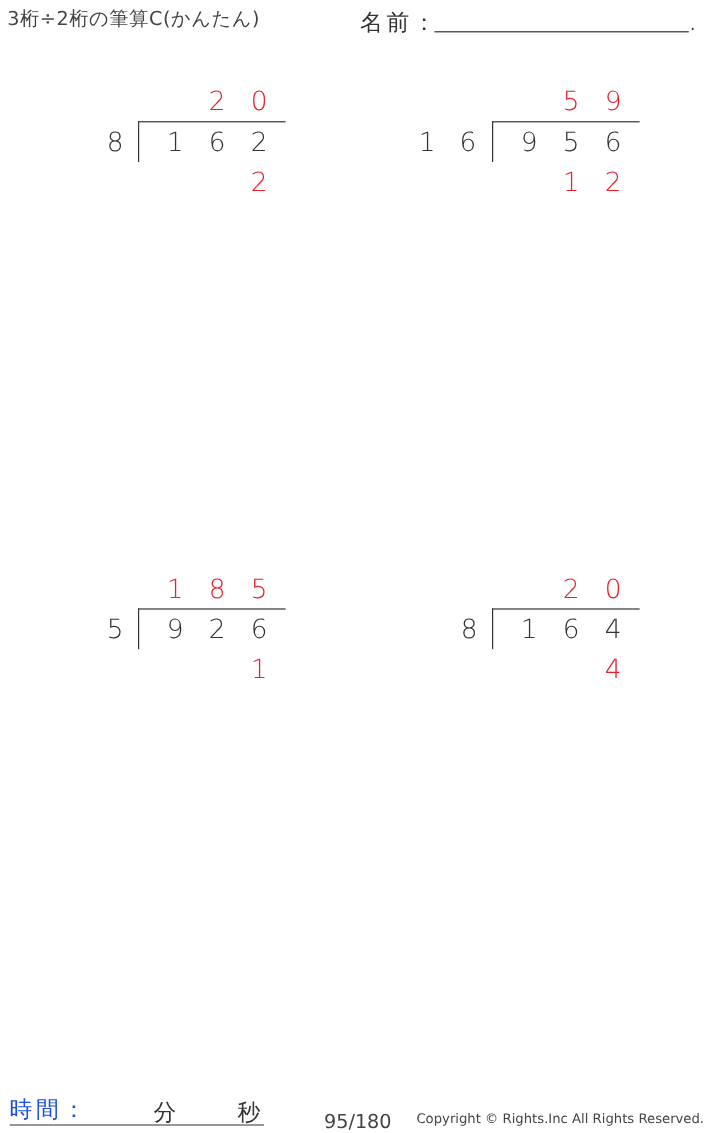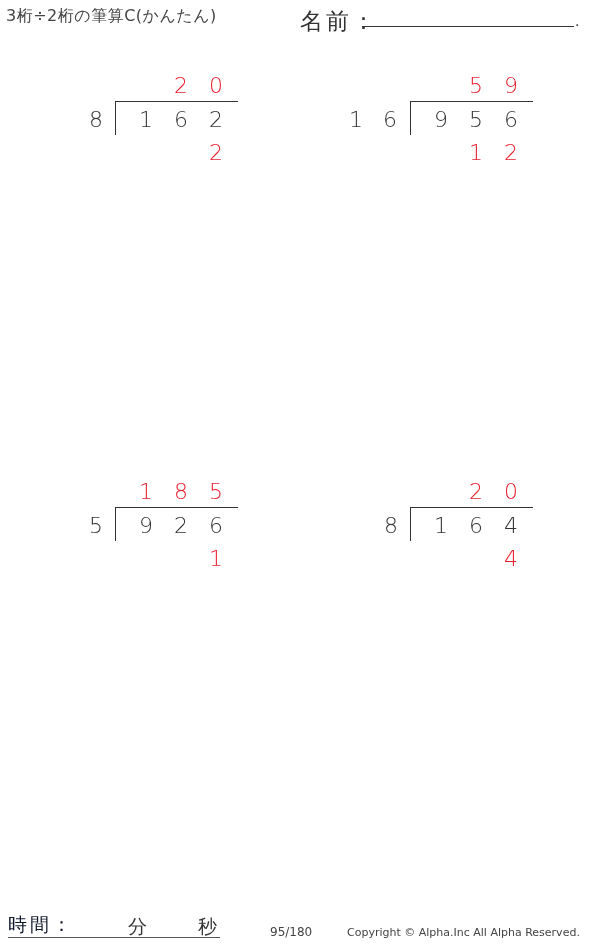--- a/index.html
+++ b/index.html
@@ -1,36 +1,36 @@
 <!DOCTYPE html>
 <html><head>
   <meta charset="utf-8">
   <style>
     html, body { margin: 0; padding: 0; background: #ffffff; }
     body { width: 600px; height: 944px; position: relative; overflow: hidden;
            font-family: "DejaVu Sans", "Liberation Sans", sans-serif; color: #333333; }
     .abs { position: absolute; }
     .title { left: 6px; top: 6px; font-size: 16px; color: #444; letter-spacing: 0.5px; white-space: nowrap; }
-    .name-label { left: 300px; top: 6px; font-size: 23px; color: #333; letter-spacing: 3px; white-space: nowrap; }
+    .name-label { left: 300px; top: 6px; font-size: 19px; color: #333; letter-spacing: 3px; white-space: nowrap; }
     .name-line { left: 362px; top: 26px; width: 212px; height: 0; border-top: 1.3px solid #333; }
     .name-dot { left: 575px; top: 13px; font-size: 14px; color: #333; }
 
     .prob { position: absolute; width: 260px; height: 110px; }
     .digit { position: absolute; width: 20px; text-align: center; font-size: 22px; line-height: 24px;
              font-family: "DejaVu Sans", sans-serif; font-weight: 300; }
     .black { color: #333333; }
     .red { color: #e8202e; }
     .vbar { position: absolute; width: 0; border-left: 1.5px solid #333; }
     .hbar { position: absolute; height: 0; border-top: 1.5px solid #333; }
 
-    .footer-time { left: 8px; top: 912px; font-size: 19px; color: #0f172a; letter-spacing: 3px; white-space: nowrap; }
+    .footer-time { left: 8px; top: 912px; font-size: 19px; color: #1d4ed8; letter-spacing: 3px; white-space: nowrap; }
     .footer-line { left: 8px; top: 937px; width: 212px; height: 0; border-top: 1.3px solid #555; }
     .footer-min { left: 128px; top: 914px; font-size: 19px; color: #333; }
     .footer-sec { left: 198px; top: 914px; font-size: 19px; color: #333; }
-    .page-num { left: 270px; top: 925px; font-size: 12px; color: #444; }
+    .page-num { left: 270px; top: 925px; font-size: 16px; color: #444; }
     .copyright { left: 347px; top: 926px; font-size: 11px; color: #444; white-space: nowrap; }
   </style>
 </head>
 <body>
 
 <div class="abs title">3桁÷2桁の筆算C(かんたん)</div>
 <div class="abs name-label">名前：</div>
 <div class="abs name-line"></div>
 <div class="abs name-dot">.</div>
 
@@ -83,13 +83,13 @@
   <span class="digit black" style="left:166px; top:38px;">6</span>
   <span class="digit black" style="left:201px; top:38px;">4</span>
   <span class="digit red" style="left:201px; top:71px;">4</span>
 </div>
 
 <div class="abs footer-time">時間：</div>
 <div class="abs footer-min">分</div>
 <div class="abs footer-sec">秒</div>
 <div class="abs footer-line"></div>
 <div class="abs page-num">95/180</div>
-<div class="abs copyright">Copyright © Alpha.Inc All Alpha Reserved.</div>
+<div class="abs copyright">Copyright © Rights.Inc All Rights Reserved.</div>
 
 </body></html>

